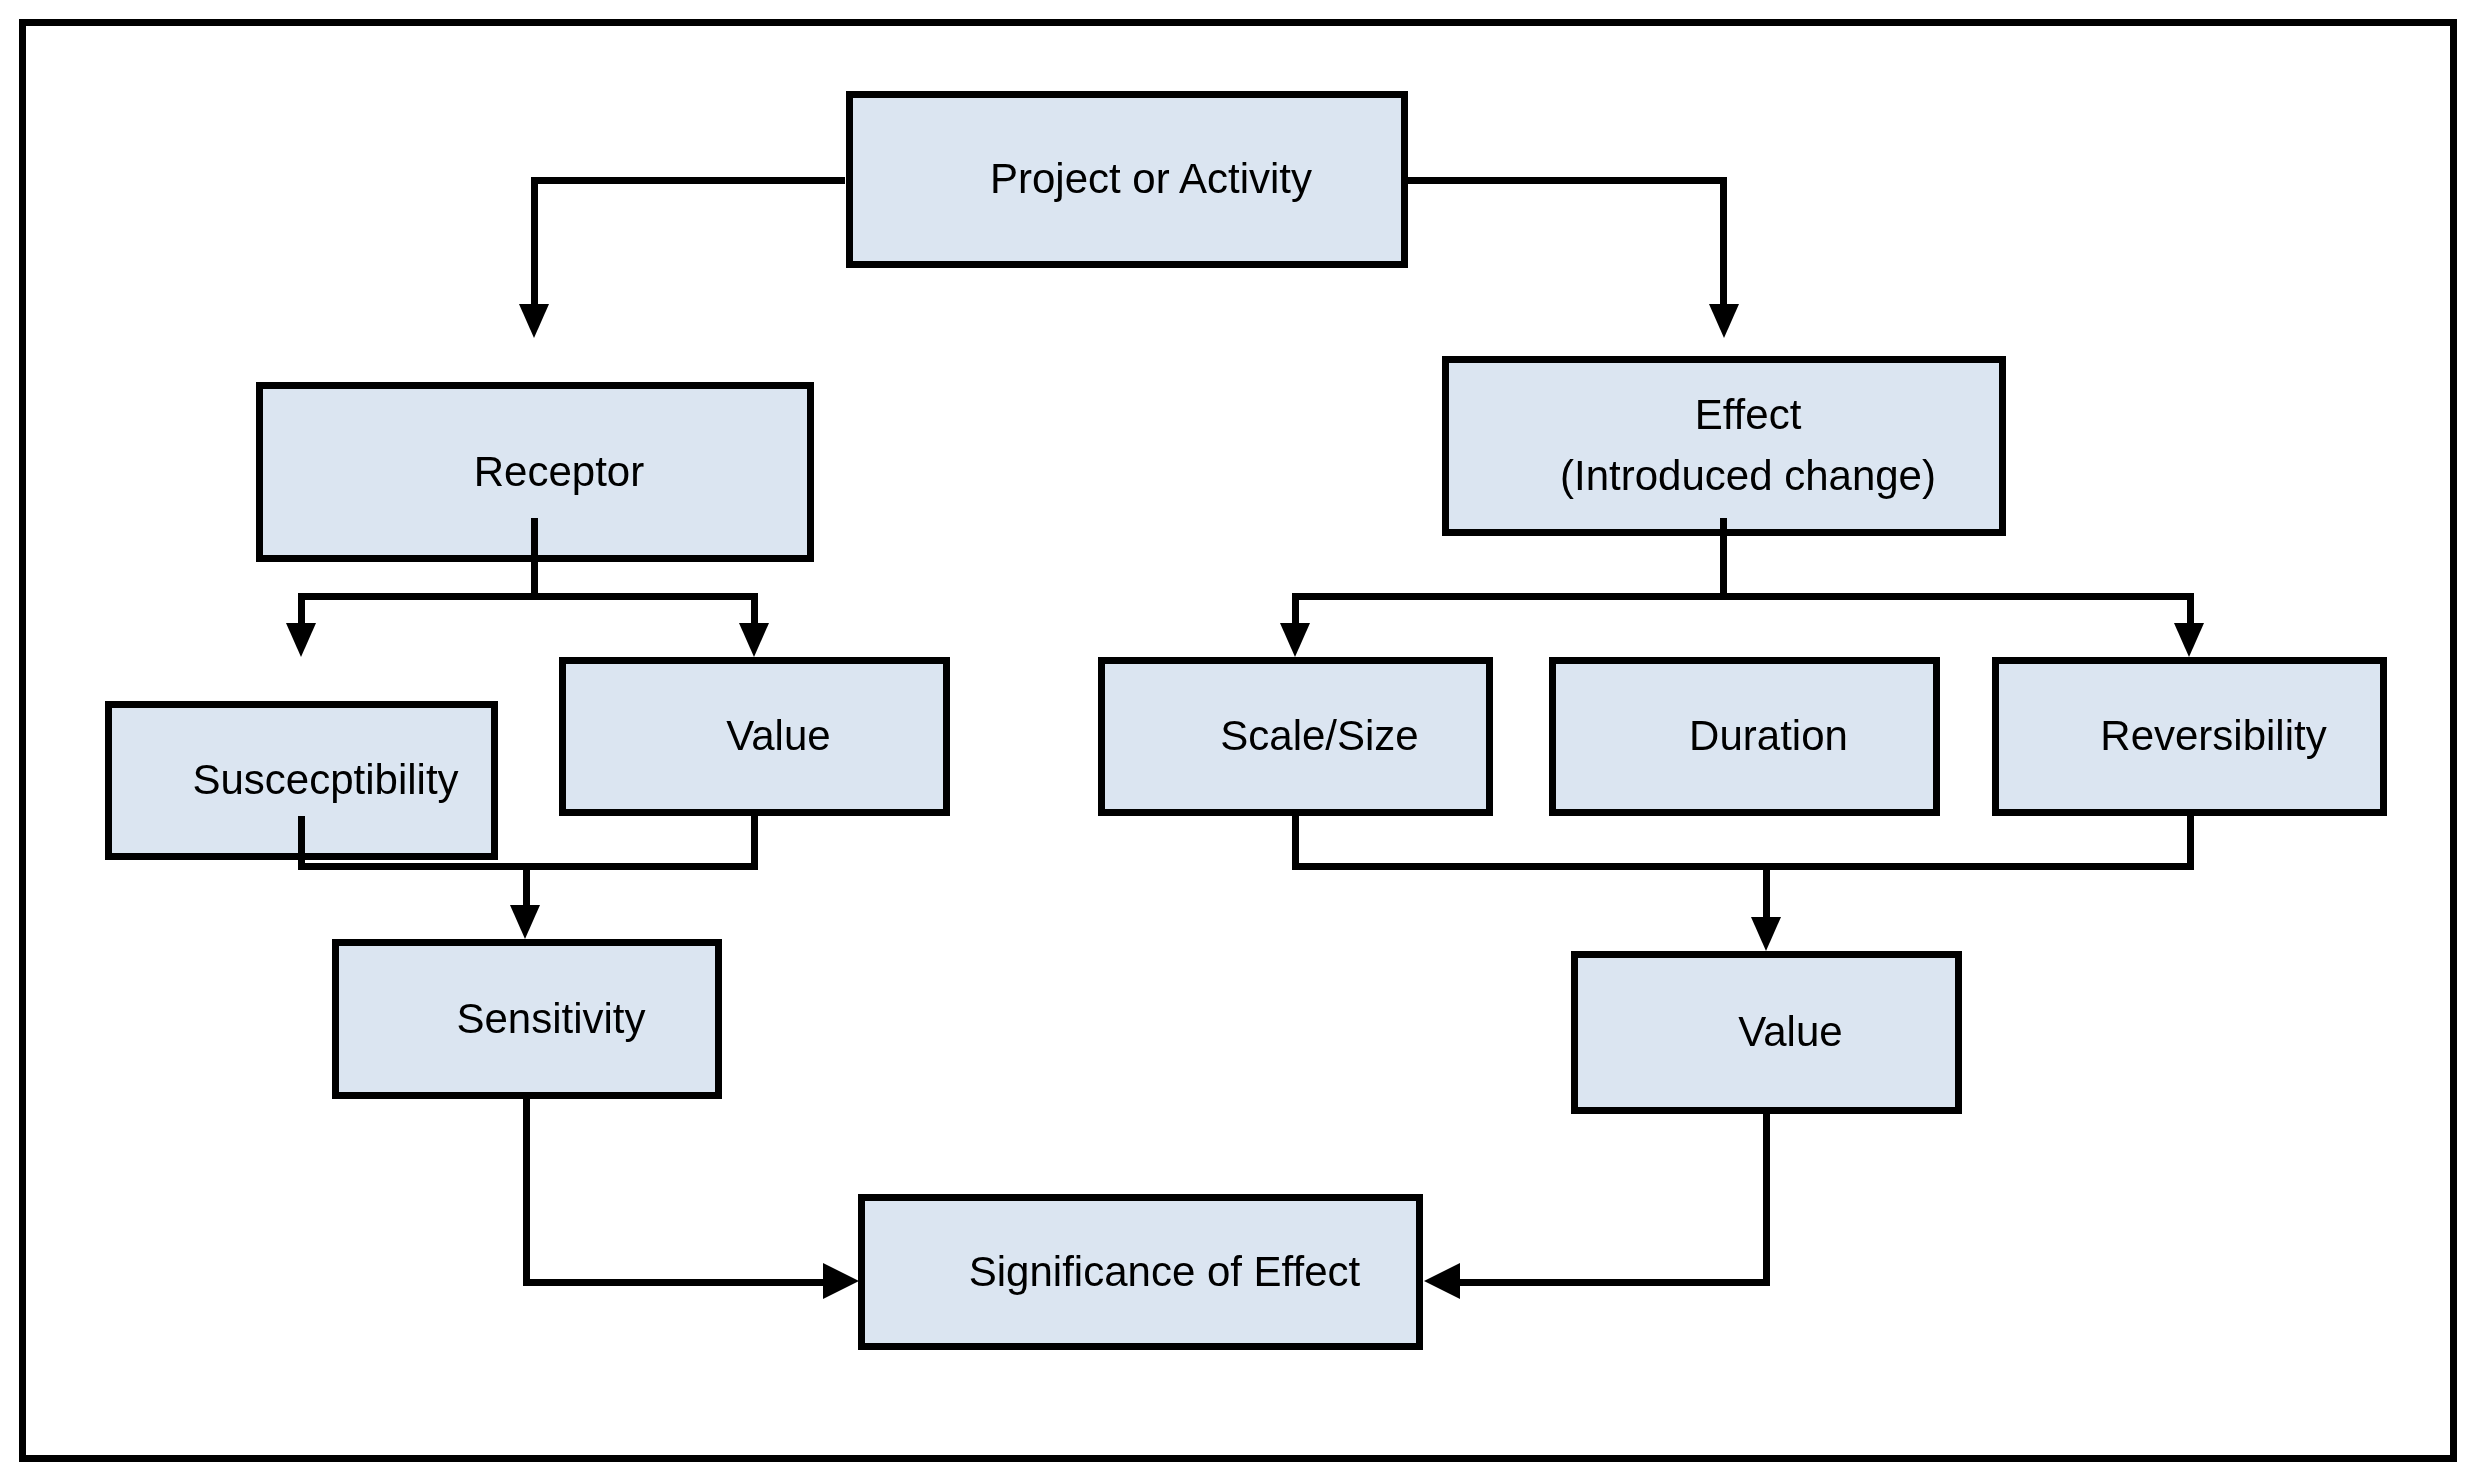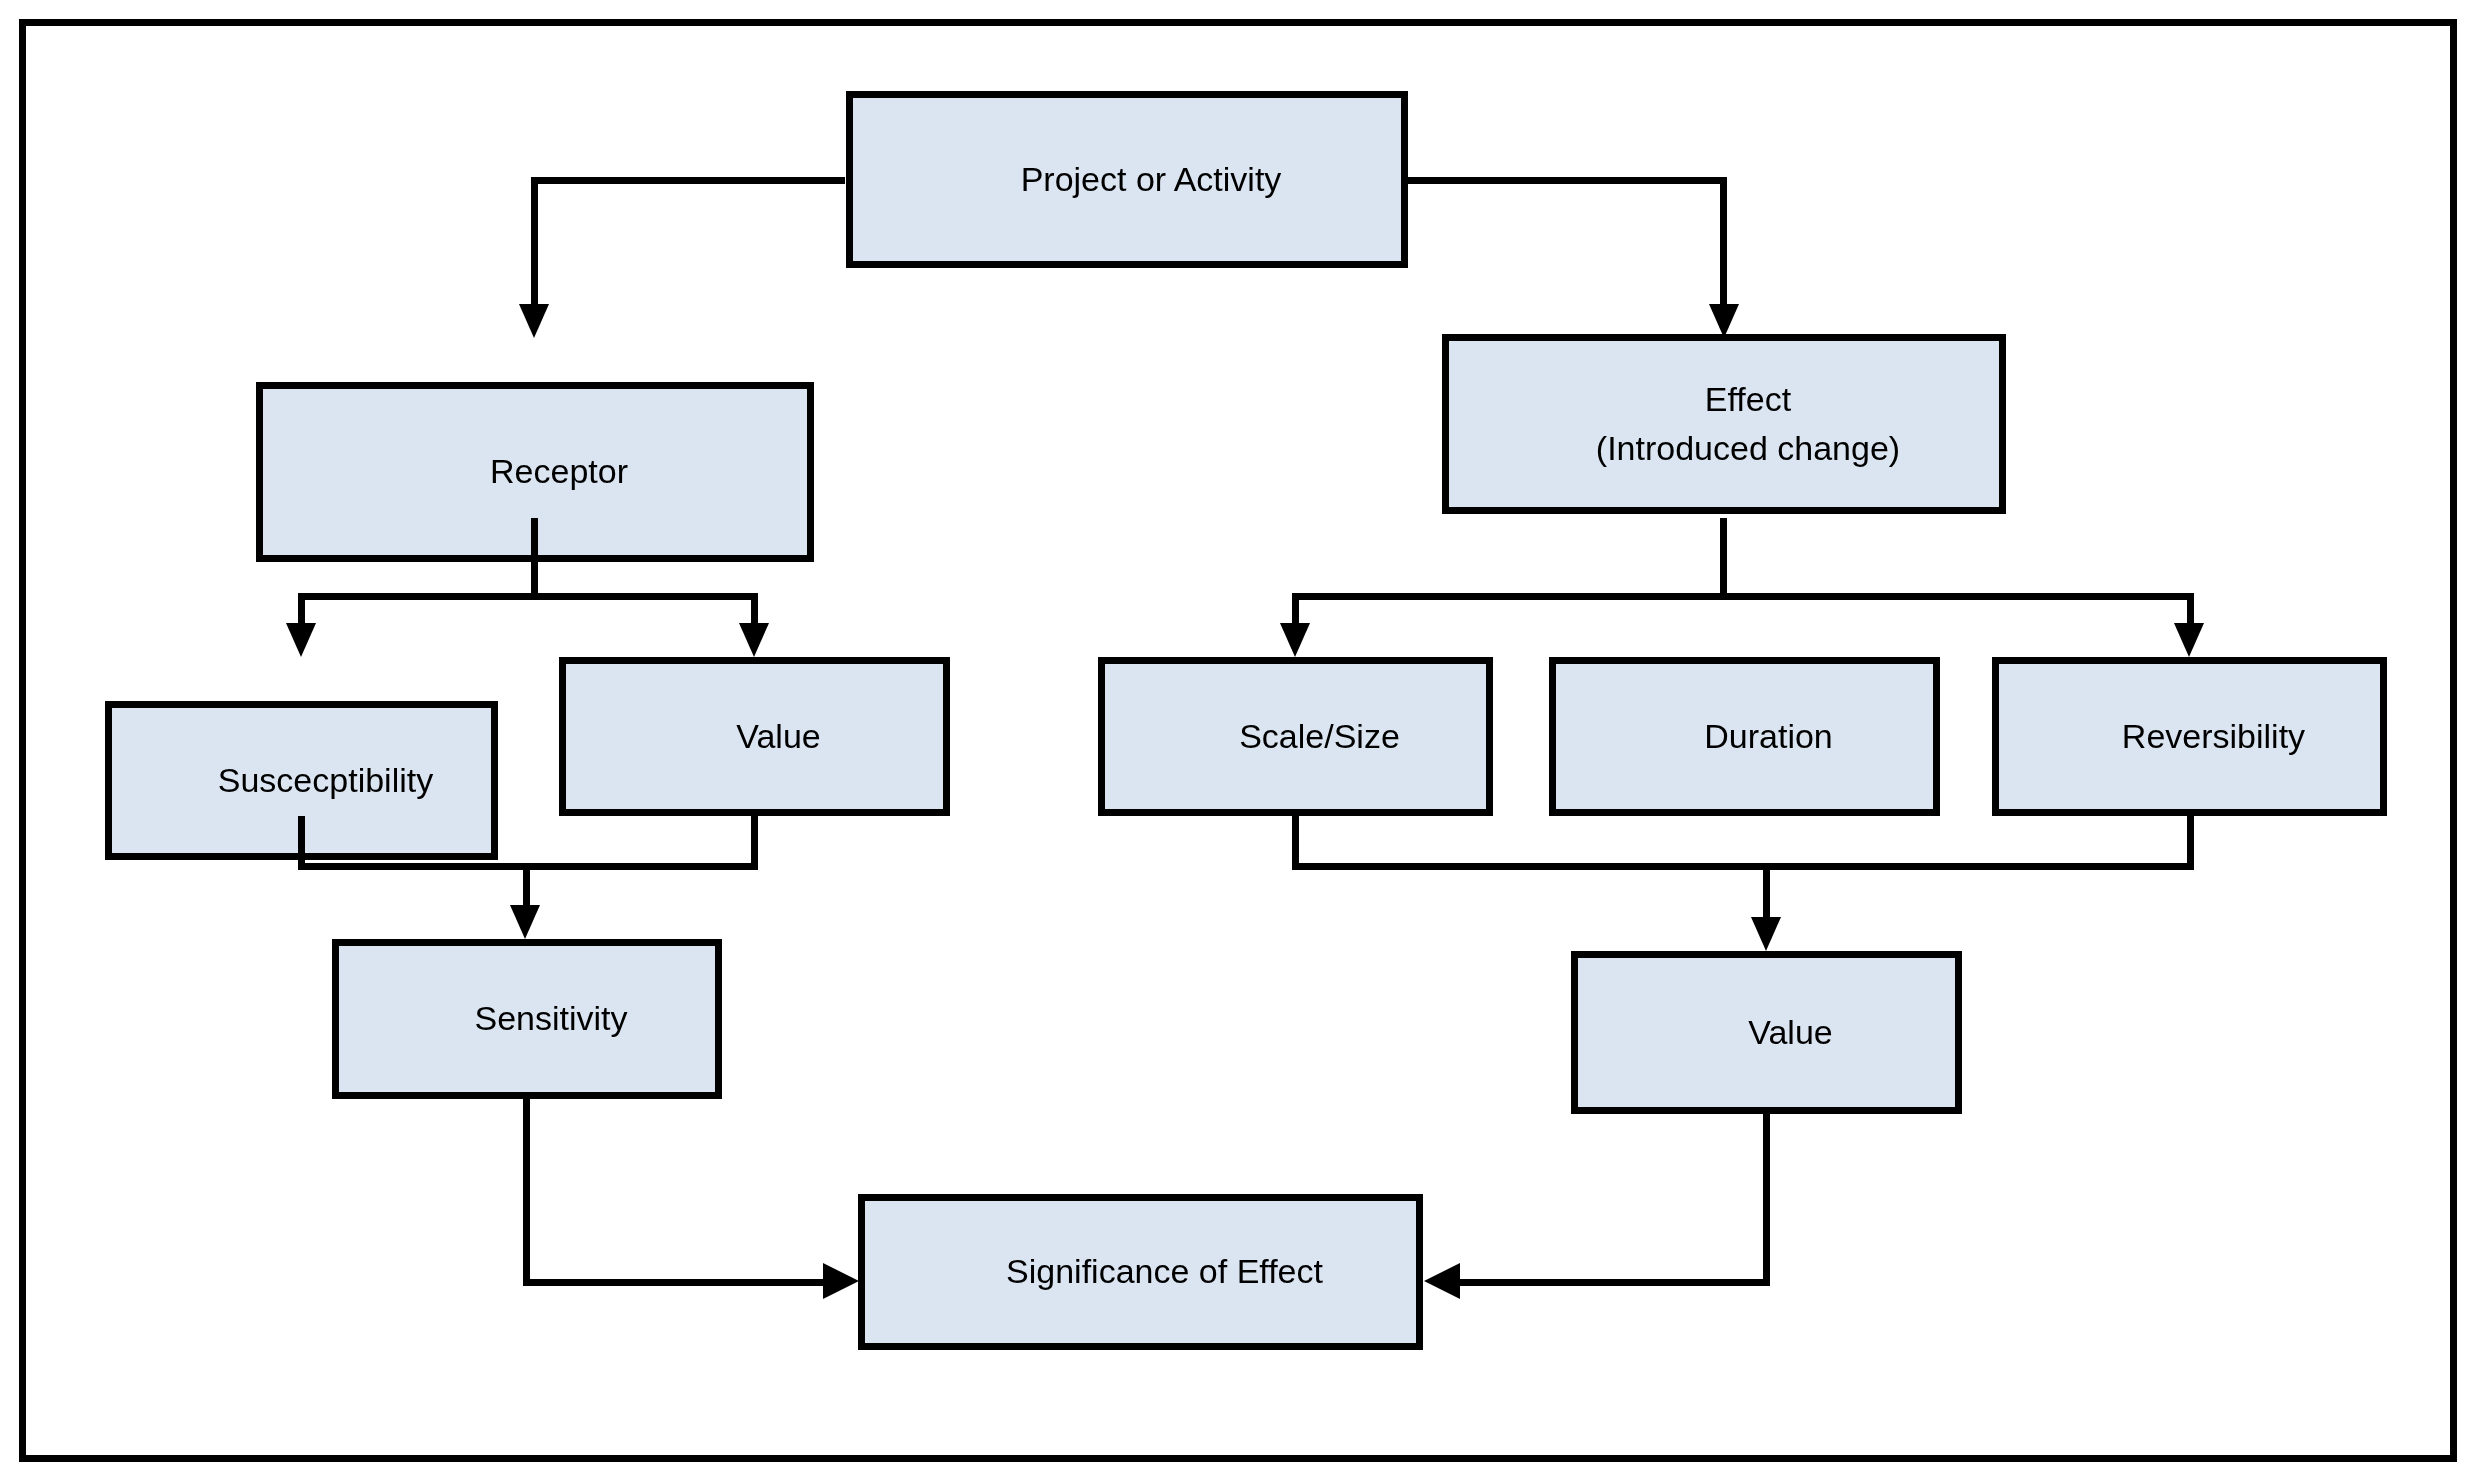--- a/index.html
+++ b/index.html
@@ -28,21 +28,21 @@
     position:absolute;
     background:var(--fill);
     border:7px solid var(--line);
     box-sizing:border-box;
     display:flex;
     flex-direction:column;
     align-items:center;
     justify-content:center;
     text-align:left;
     color:var(--text);
-    font-size:34px;
+    font-size:42px;
     line-height:1.45;
     padding-left:48px;
   }
   .seg{
     position:absolute;
     background:var(--line);
   }
   .arrow{
     position:absolute;
     width:0;height:0;
@@ -71,21 +71,21 @@
   <div class="frame"></div>
 
   <div class="node" style="left:846px;top:91px;width:562px;height:177px;">
     <span>Project or Activity</span>
   </div>
 
   <div class="node" style="left:256px;top:338px;width:558px;height:180px;margin-top:44px;">
     <span>Receptor</span>
   </div>
 
-  <div class="node" style="left:1442px;top:334px;width:564px;height:180px;">
+  <div class="node" style="left:1442px;top:356px;width:564px;height:180px;">
     <span>Effect</span>
     <span>(Introduced change)</span>
   </div>
 
   <div class="node" style="left:105px;top:657px;width:393px;height:159px;margin-top:44px;">
     <span>Suscecptibility</span>
   </div>
 
   <div class="node" style="left:559px;top:657px;width:391px;height:159px;">
     <span>Value</span>

